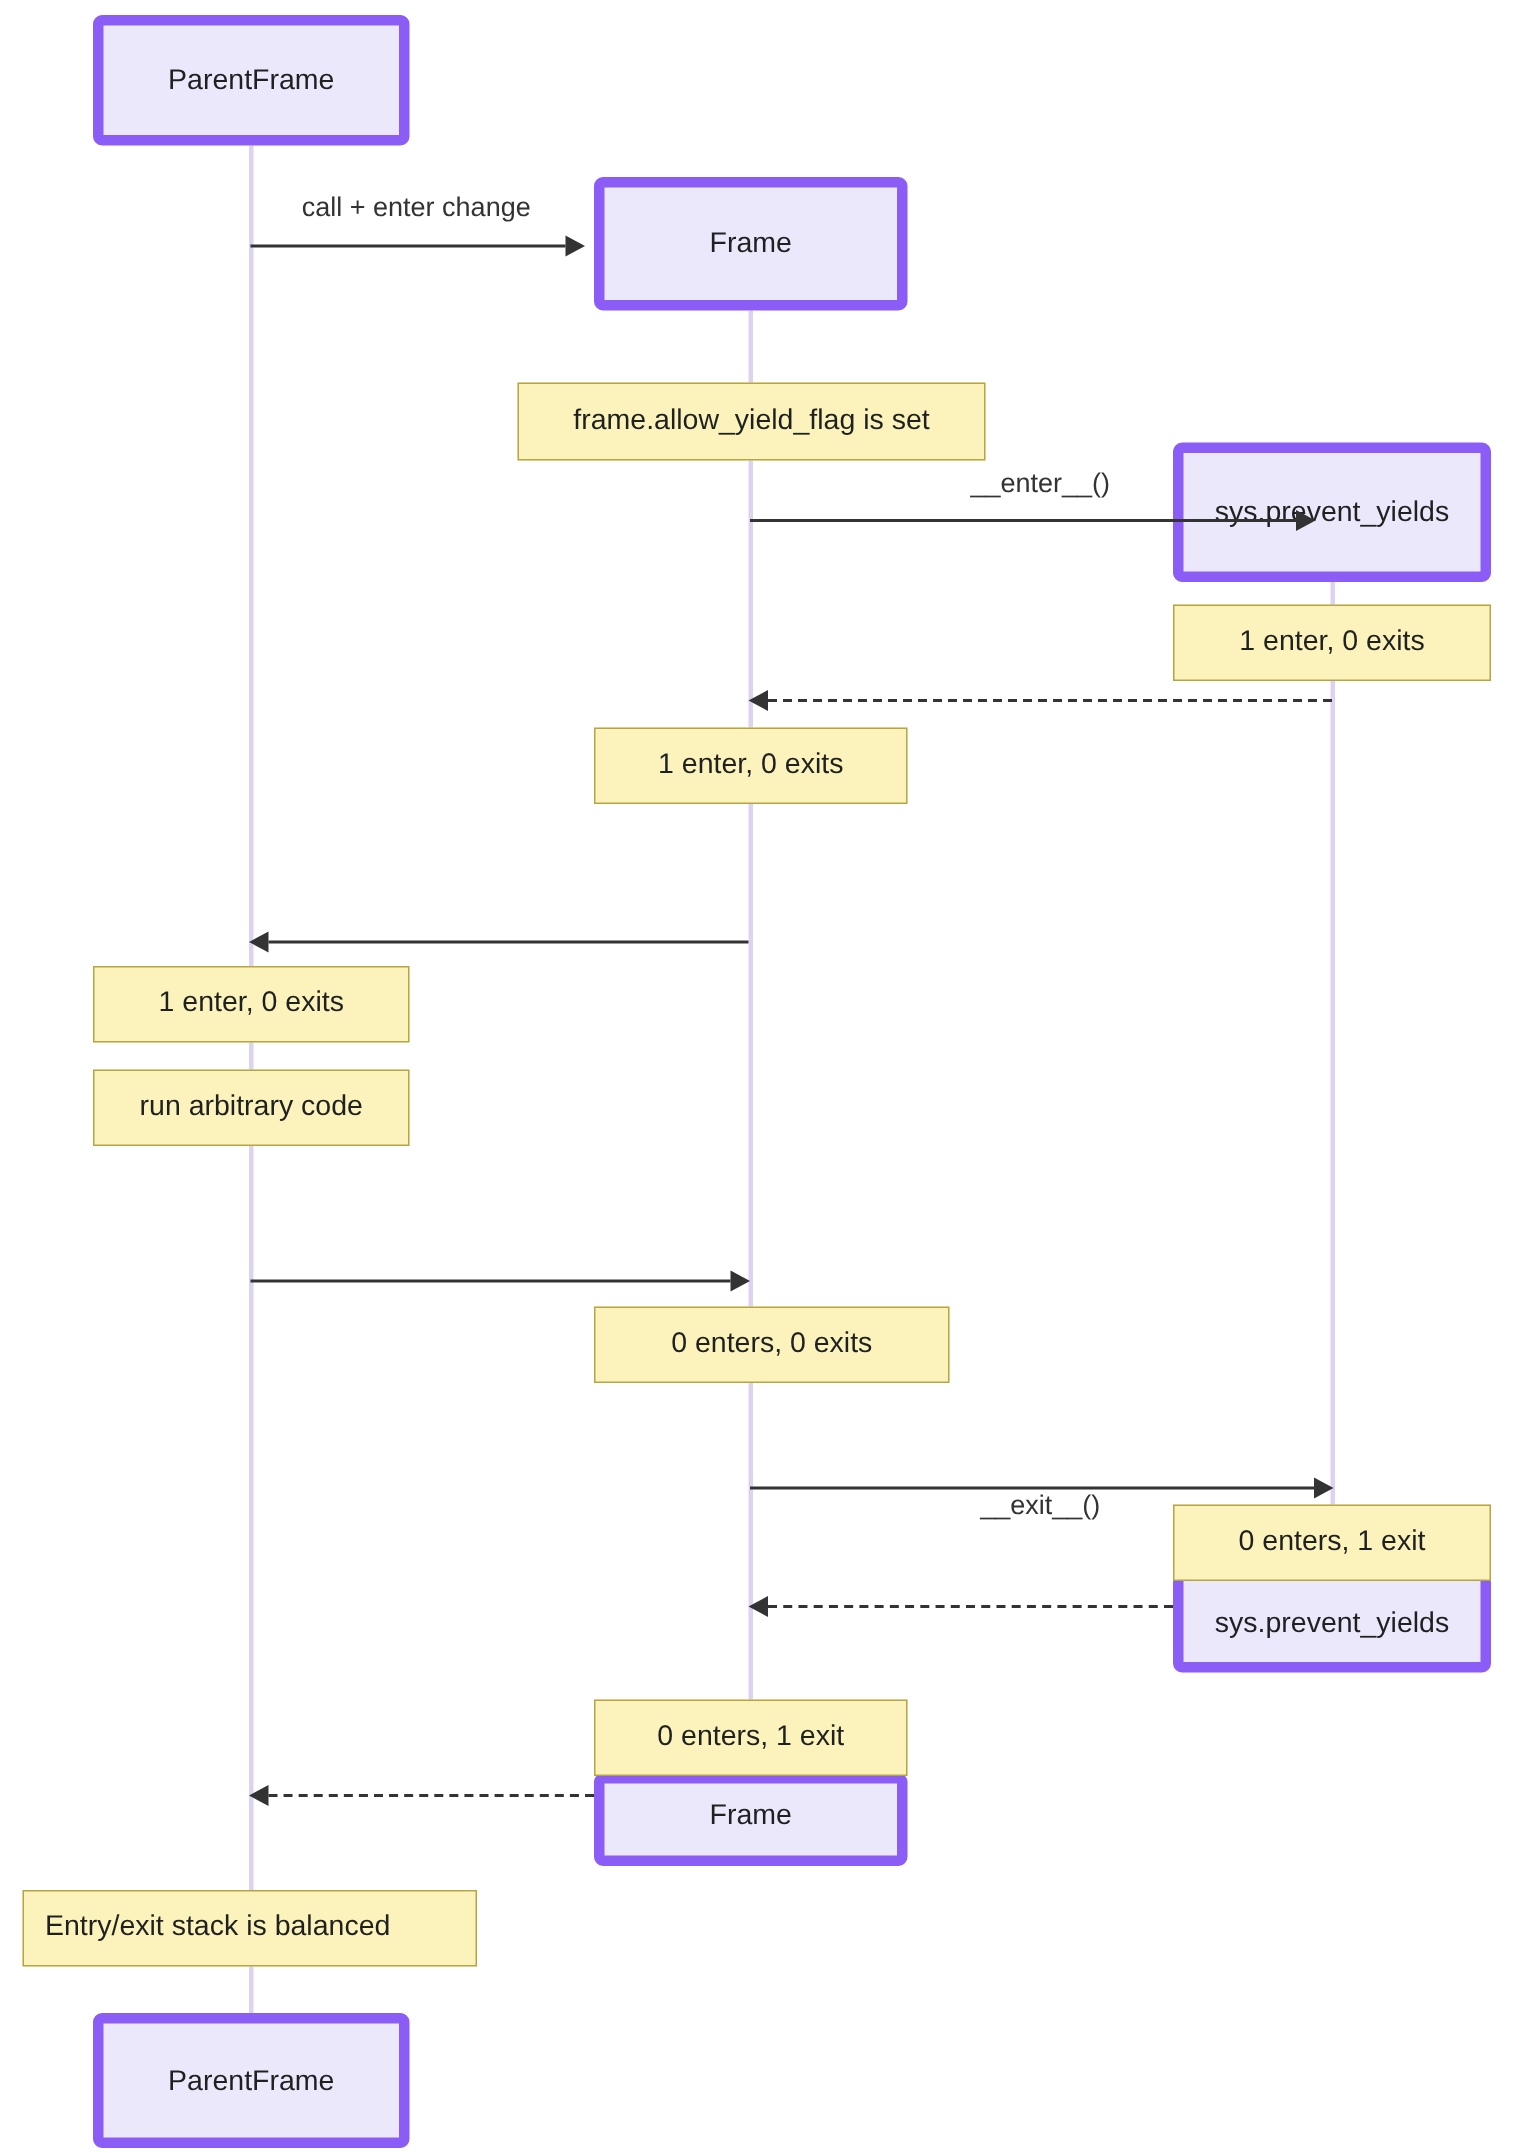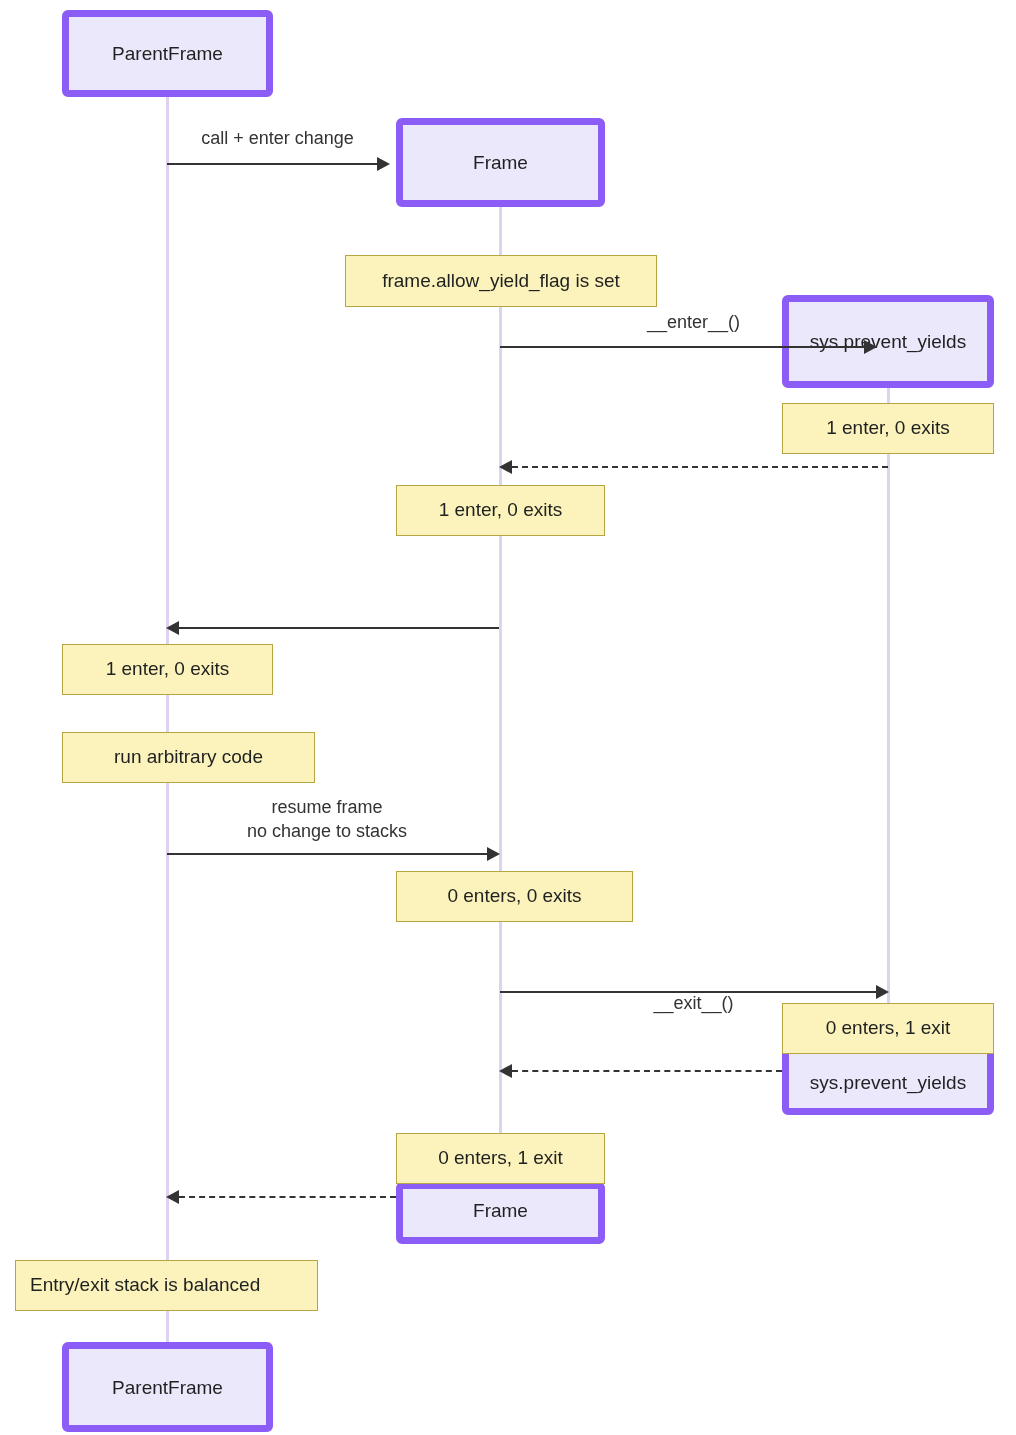--- a/index.html
+++ b/index.html
@@ -140,26 +140,24 @@
     <span class="note-label">1 enter, 0 exits</span>
   </div>
 
   <div class="msg-line" style="left:179px; top:627px; width:320px;"></div>
   <div class="arrowhead left" style="left:166px; top:621px;"></div>
 
   <div class="note center" style="left:62px; top:644px; width:211px; height:51px;">
     <span class="note-label">1 enter, 0 exits</span>
   </div>
 
-  <div class="note center" style="left:62px; top:732px; width:253px; height:51px;">
+  <div class="note center" style="left:62px; top:713px; width:211px; height:51px;">
     <span class="note-label">run arbitrary code</span>
   </div>
 
-  <div class="msg-label" style="left:167px; top:795px; width:320px;">resume frame
-no change to stacks</div>
   <div class="msg-line" style="left:167px; top:853px; width:320px;"></div>
   <div class="arrowhead right" style="left:487px; top:847px;"></div>
 
   <div class="note center" style="left:396px; top:871px; width:237px; height:51px;">
     <span class="note-label">0 enters, 0 exits</span>
   </div>
 
   <div class="msg-label" style="left:500px; top:955px; width:387px;margin-top:36px;">__exit__()</div>
   <div class="msg-line" style="left:500px; top:991px; width:376px;"></div>
   <div class="arrowhead right" style="left:876px; top:985px;"></div>

